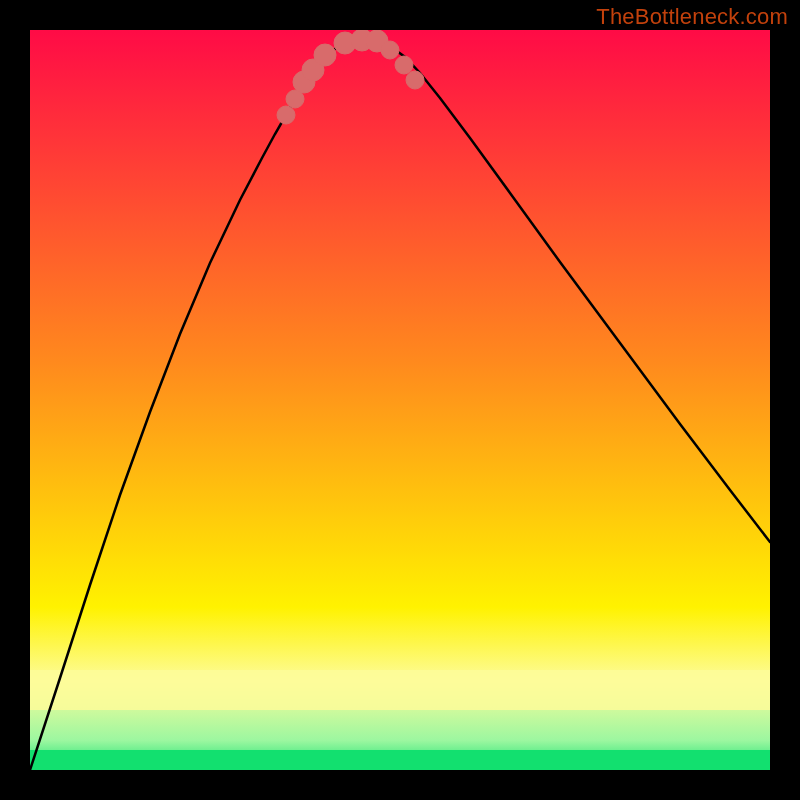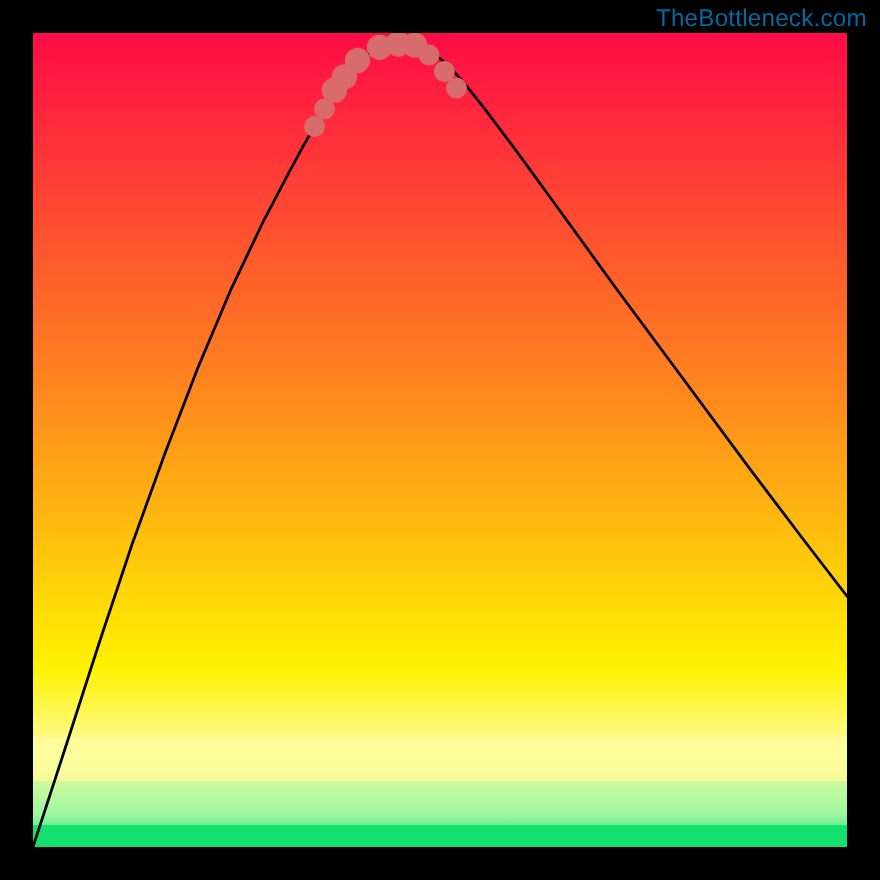--- a/index.html
+++ b/index.html
@@ -19,21 +19,21 @@
     width: 740px;
     height: 740px;
     overflow: hidden;
   }
   .attribution {
     position: absolute;
     top: 4px;
     right: 12px;
     font-size: 22px;
     font-weight: 500;
-    color: #0369a1;
+    color: #c2410c;
     letter-spacing: 0.2px;
     z-index: 5;
     margin-left: 32px;
   }
   svg {
     display: block;
   }
 </style>
 </head>
 <body>

